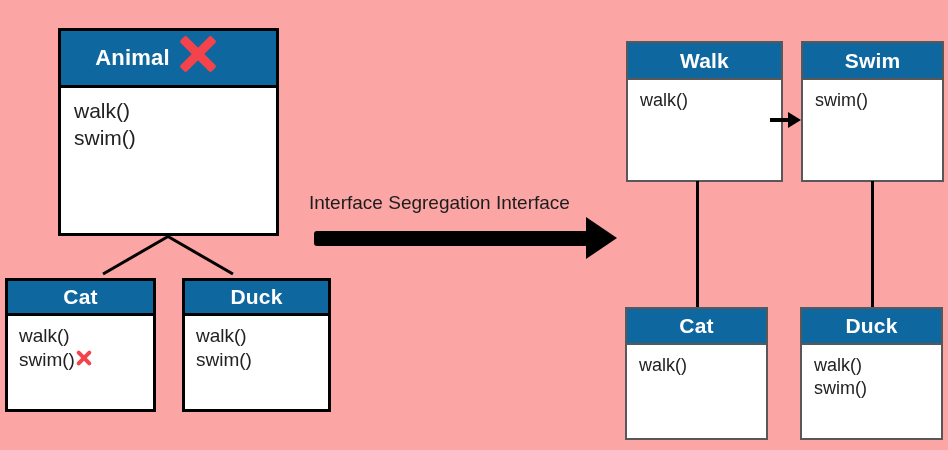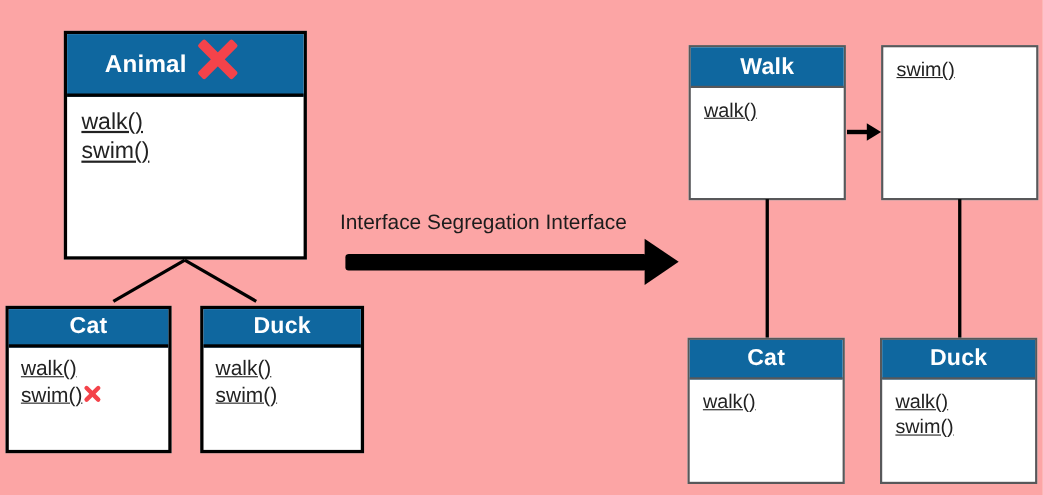--- a/index.html
+++ b/index.html
@@ -43,21 +43,20 @@
   .uml-box.light  > .uml-header { border-bottom: 2px solid #58585a; }
 
   .uml-title { letter-spacing: .2px; }
 
   .uml-body {
     flex: 1 1 auto;
     box-sizing: border-box;
     padding: 10px 0 0 13px;
     color: #222222;
     line-height: 1.28;
-    text-decoration: underline;
   }
   .uml-method {
     white-space: nowrap;
     display: flex;
     align-items: center;
   }
 
   
   .xmark {
     position: relative;
@@ -172,33 +171,36 @@
       <div class="uml-method">walk()</div>
       <div class="uml-method">swim()</div>
     </div>
   </div>
 
   <div class="isp-label" style="left:309px; top:192px;">Interface Segregation Interface</div>
 
   <div class="big-arrow-shaft" style="left:314px; top:231px; width:274px;"></div>
   <div class="big-arrow-head" style="left:586px; top:217px;"></div>
 
-  <div class="uml-box light" style="left:626px; top:41px; width:143px; height:141px;">
+  <div class="uml-box light" style="left:626px; top:41px; width:157px; height:141px;">
     <div class="uml-header" style="height:37px; font-size:21px;">
       <span class="uml-title">Walk</span>
     </div>
     <div class="uml-body" style="font-size:18px; padding-top:9px; padding-left:12px;">
       <div class="uml-method">walk()</div>
     </div>
   </div>
 
   <div class="sm-arrow-shaft" style="left:770px; top:118px; width:19px;"></div>
   <div class="sm-arrow-head" style="left:788px; top:112px;"></div>
 
   <div class="uml-box light" style="left:801px; top:41px; width:143px; height:141px;">
+    <div class="uml-header" style="height:37px; font-size:21px;">
+      <span class="uml-title">Swim</span>
+    </div>
     <div class="uml-body" style="font-size:18px; padding-top:9px; padding-left:12px;">
       <div class="uml-method">swim()</div>
     </div>
   </div>
 
   <div class="conn-v" style="left:696px; top:181px; height:127px;"></div>
   <div class="conn-v" style="left:871px; top:181px; height:127px;"></div>
 
   <div class="uml-box light" style="left:625px; top:307px; width:143px; height:133px;">
     <div class="uml-header" style="height:36px; font-size:21px;">

